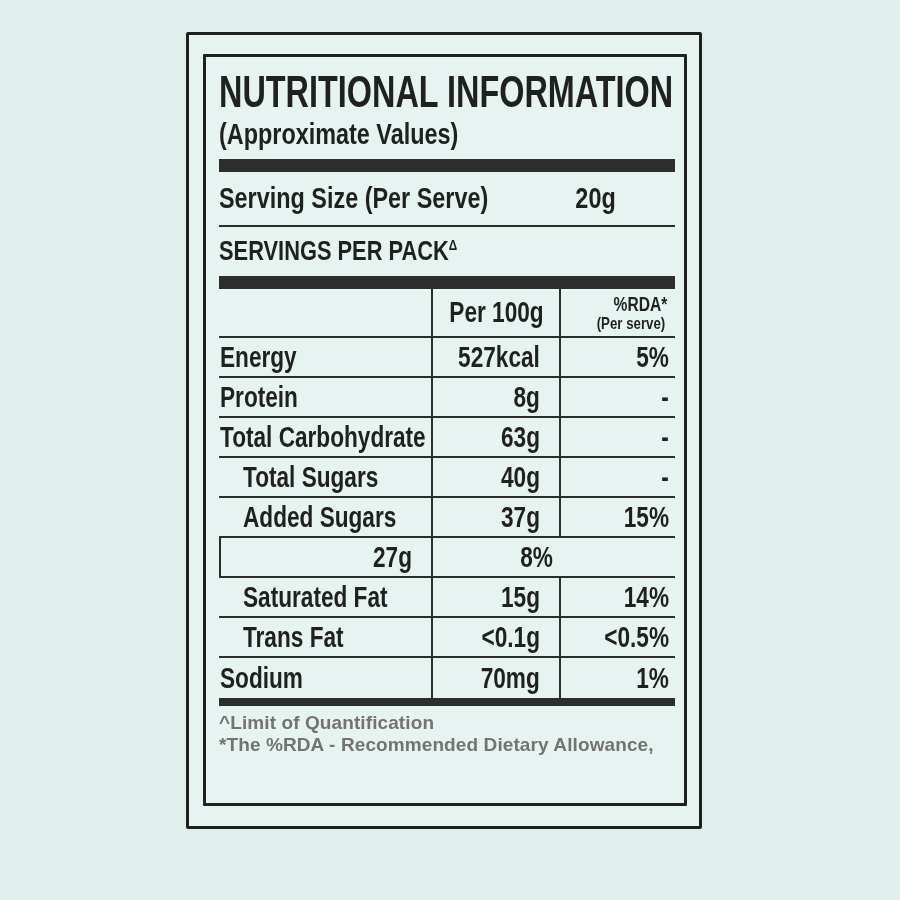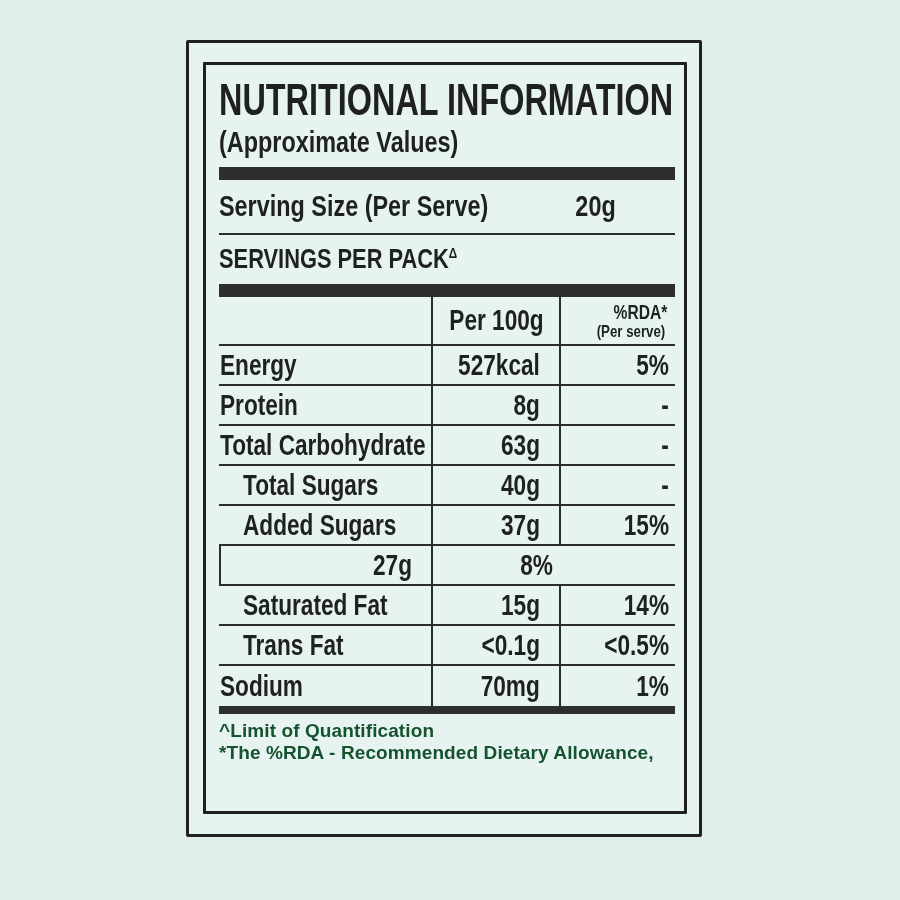--- a/index.html
+++ b/index.html
@@ -6,21 +6,21 @@
   html,body { width:900px; height:900px; }
   body { font-family:"Liberation Sans", sans-serif; }
 
   .page {
     position:relative; width:900px; height:900px;
     background:var(--page-bg,#e0eeec); color:var(--ink,#1f2120);
     overflow:hidden;
   }
 
   .outer-frame {
-    position:absolute; left:186px; top:40px; width:516px; height:797px;
+    position:absolute; left:186px; top:32px; width:516px; height:797px;
     border:3px solid var(--ink,#1f2120);
     background:var(--label-bg,#e7f3f1);
     border-radius:2px;
   }
   .inner-frame {
     position:absolute; left:14px; top:19px; right:12px; bottom:20px;
     border:3px solid var(--ink,#1f2120);
     padding:8px 9px 0 13px;
     border-radius:1px;
   }
@@ -65,21 +65,21 @@
   .cell-c2 { padding-right:19px; }
   .cell-c3 { padding-right:6px; }
 
   .thead-row .cell-c2 { justify-content:center; padding-right:0; }
   .thead-row .cell-c3 {
     flex-direction:column; justify-content:center; padding-right:0; align-items:flex-end;
   }
   .rda-line1 { font-size:20px; font-weight:bold; line-height:22px; }
   .rda-line2 { font-size:17px; font-weight:bold; line-height:18px; }
 
-  .footnotes { padding-top:6px; font-size:19px; font-weight:600; line-height:22px; letter-spacing:0.1px; color:#14532d; }
+  .footnotes { padding-top:6px; font-size:19px; font-weight:600; line-height:22px; letter-spacing:0.1px; color:#737373; }
 </style>
 </head>
 <body>
 
 <div class="page">
   <div class="outer-frame">
     <div class="inner-frame">
 
       <div class="title">
         <span class="cx oL">NUTRITIONAL INFORMATION</span>

